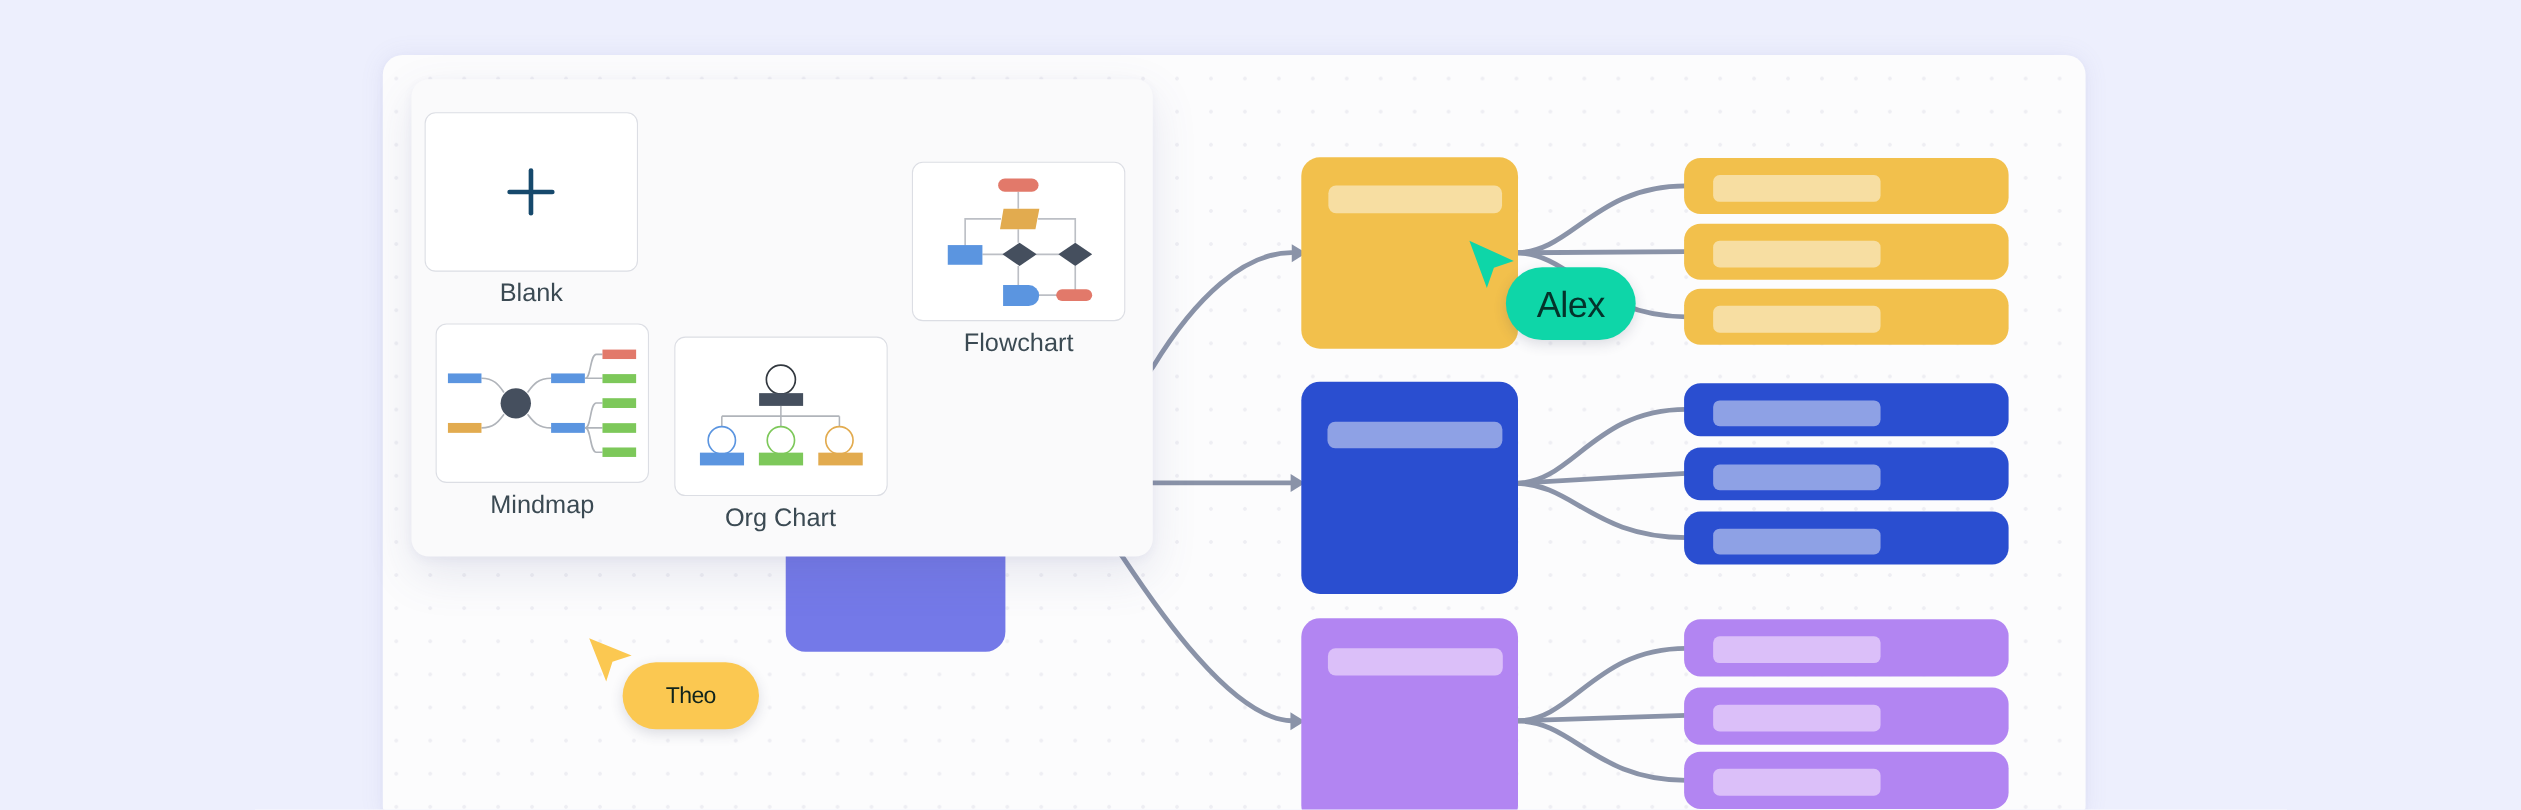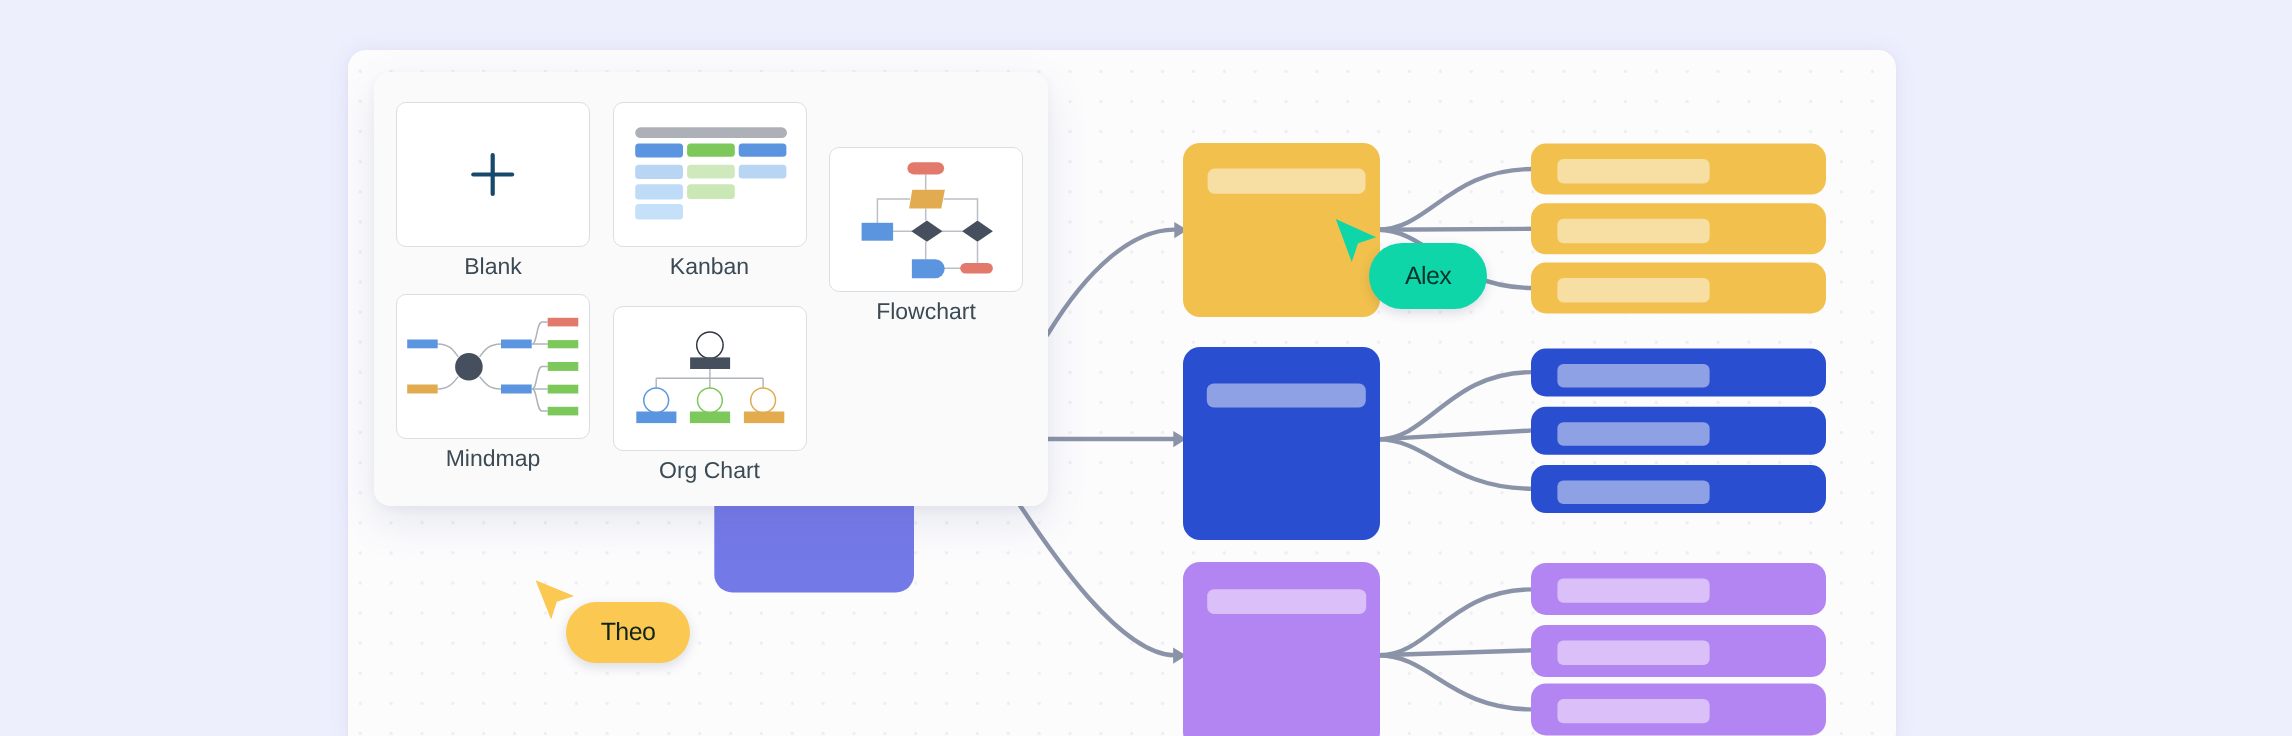--- a/index.html
+++ b/index.html
@@ -105,55 +105,32 @@
         <rect x="1183" y="633.4" width="295" height="52" rx="15" fill="#b285f2"></rect>
         <rect x="1209.4" y="648.9" width="152.2" height="24.4" rx="6" fill="#dbbff9"></rect>
       </g>
 
       <rect x="366.3" y="370" width="199.7" height="172.4" rx="18" fill="#7479e8"></rect>
     </svg>
   </div>
 
   <div class="panel">
 
-    <div class="card" style="left:22px;top:30px;border-radius:12px;">
+    <div class="card" style="left:12px;top:30px;border-radius:12px;">
       <div class="thumb">
         <svg width="194" height="145" viewBox="0 0 194 145">
           <g stroke="#16496c" stroke-width="4.2" stroke-linecap="round">
             <line x1="77.3" y1="72.5" x2="116.1" y2="72.5"></line>
             <line x1="96.7" y1="53.1" x2="96.7" y2="91.9"></line>
           </g>
         </svg>
       </div>
       <div class="cap">Blank</div>
     </div>
 
-    <div class="card" style="left:238.5px;top:30px;">
-      <div class="thumb">
-        <svg width="194" height="145" viewBox="0 0 194 145">
-          <rect x="22.2" y="25.3" width="151.8" height="10.8" rx="5.4" fill="#adb1b7"></rect>
-          <g>
-            <rect x="22.2" y="41.4" width="47.8" height="14" rx="3.5" fill="#5b95e0"></rect>
-            <rect x="22.2" y="62.7" width="47.8" height="14.2" rx="3.5" fill="#b8d6f3"></rect>
-            <rect x="22.2" y="82.3" width="47.8" height="15.3" rx="3.5" fill="#bedcf7"></rect>
-            <rect x="22.2" y="102.1" width="47.8" height="15.5" rx="3.5" fill="#c5e0f9"></rect>
-          </g>
-          <g>
-            <rect x="74.1" y="41.4" width="47.7" height="13.4" rx="3.5" fill="#7dc85a"></rect>
-            <rect x="74.1" y="62.7" width="47.7" height="13.7" rx="3.5" fill="#cfe9bd"></rect>
-            <rect x="74.1" y="82.3" width="47.7" height="14.8" rx="3.5" fill="#cae8b5"></rect>
-          </g>
-          <g>
-            <rect x="125.7" y="41.4" width="47.7" height="13.4" rx="3.5" fill="#5b95e0"></rect>
-            <rect x="125.7" y="62.7" width="47.7" height="13.7" rx="3.5" fill="#b8d6f3"></rect>
-          </g>
-        </svg>
-      </div>
-      <div class="cap">Kanban</div>
-    </div>
 
     <div class="card" style="left:455px;top:30px;margin-top:45px;">
       <div class="thumb">
         <svg width="194" height="145" viewBox="0 0 194 145">
           <g stroke="#bcbfc5" stroke-width="1.5" fill="none">
             <path d="M 96.7 27.4 L 96.7 42.7"></path>
             <path d="M 96.7 61.4 L 96.7 73.6"></path>
             <path d="M 81.0 52.0 L 48.4 52.0 L 48.4 84.2"></path>
             <path d="M 114.7 52.0 L 148.5 52.0 L 148.5 73.6"></path>
             <path d="M 64.1 84.2 L 83.5 84.2"></path>
@@ -224,24 +201,24 @@
         </svg>
       </div>
       <div class="cap">Org Chart</div>
     </div>
 
   </div>
 
   <svg style="position:absolute;left:1329px;top:213px;" width="56" height="56" viewBox="0 0 56 56">
     <path d="M 6.8 5.9 L 47.2 24.2 L 29.1 30.3 L 22.7 48.9 Z" fill="#0ed6a8"></path>
   </svg>
-  <div class="tag" style="left:1369px;top:243px;width:118px;height:66px;background:#0ed6a8;color:#04332b;font-size:25px;letter-spacing:-0.6px;">
+  <div class="tag" style="left:1369px;top:243px;width:118px;height:66px;background:#0ed6a8;color:#04332b;font-size:33px;letter-spacing:-0.6px;">
     <span>Alex</span>
   </div>
 
   <svg style="position:absolute;left:528px;top:573px;" width="56" height="56" viewBox="0 0 56 56">
     <path d="M 7.6 7.2 L 46.2 23.0 L 28.8 28.7 L 23.1 46.5 Z" fill="#fbc851"></path>
   </svg>
-  <div class="tag" style="left:566px;top:602px;width:124px;height:61px;background:#fbc851;color:#10241c;font-size:25px;letter-spacing:-0.6px;">
+  <div class="tag" style="left:566px;top:602px;width:124px;height:61px;background:#fbc851;color:#10241c;font-size:21px;letter-spacing:-0.6px;">
     <span>Theo</span>
   </div>
 
 </div>
 
 </body></html>

